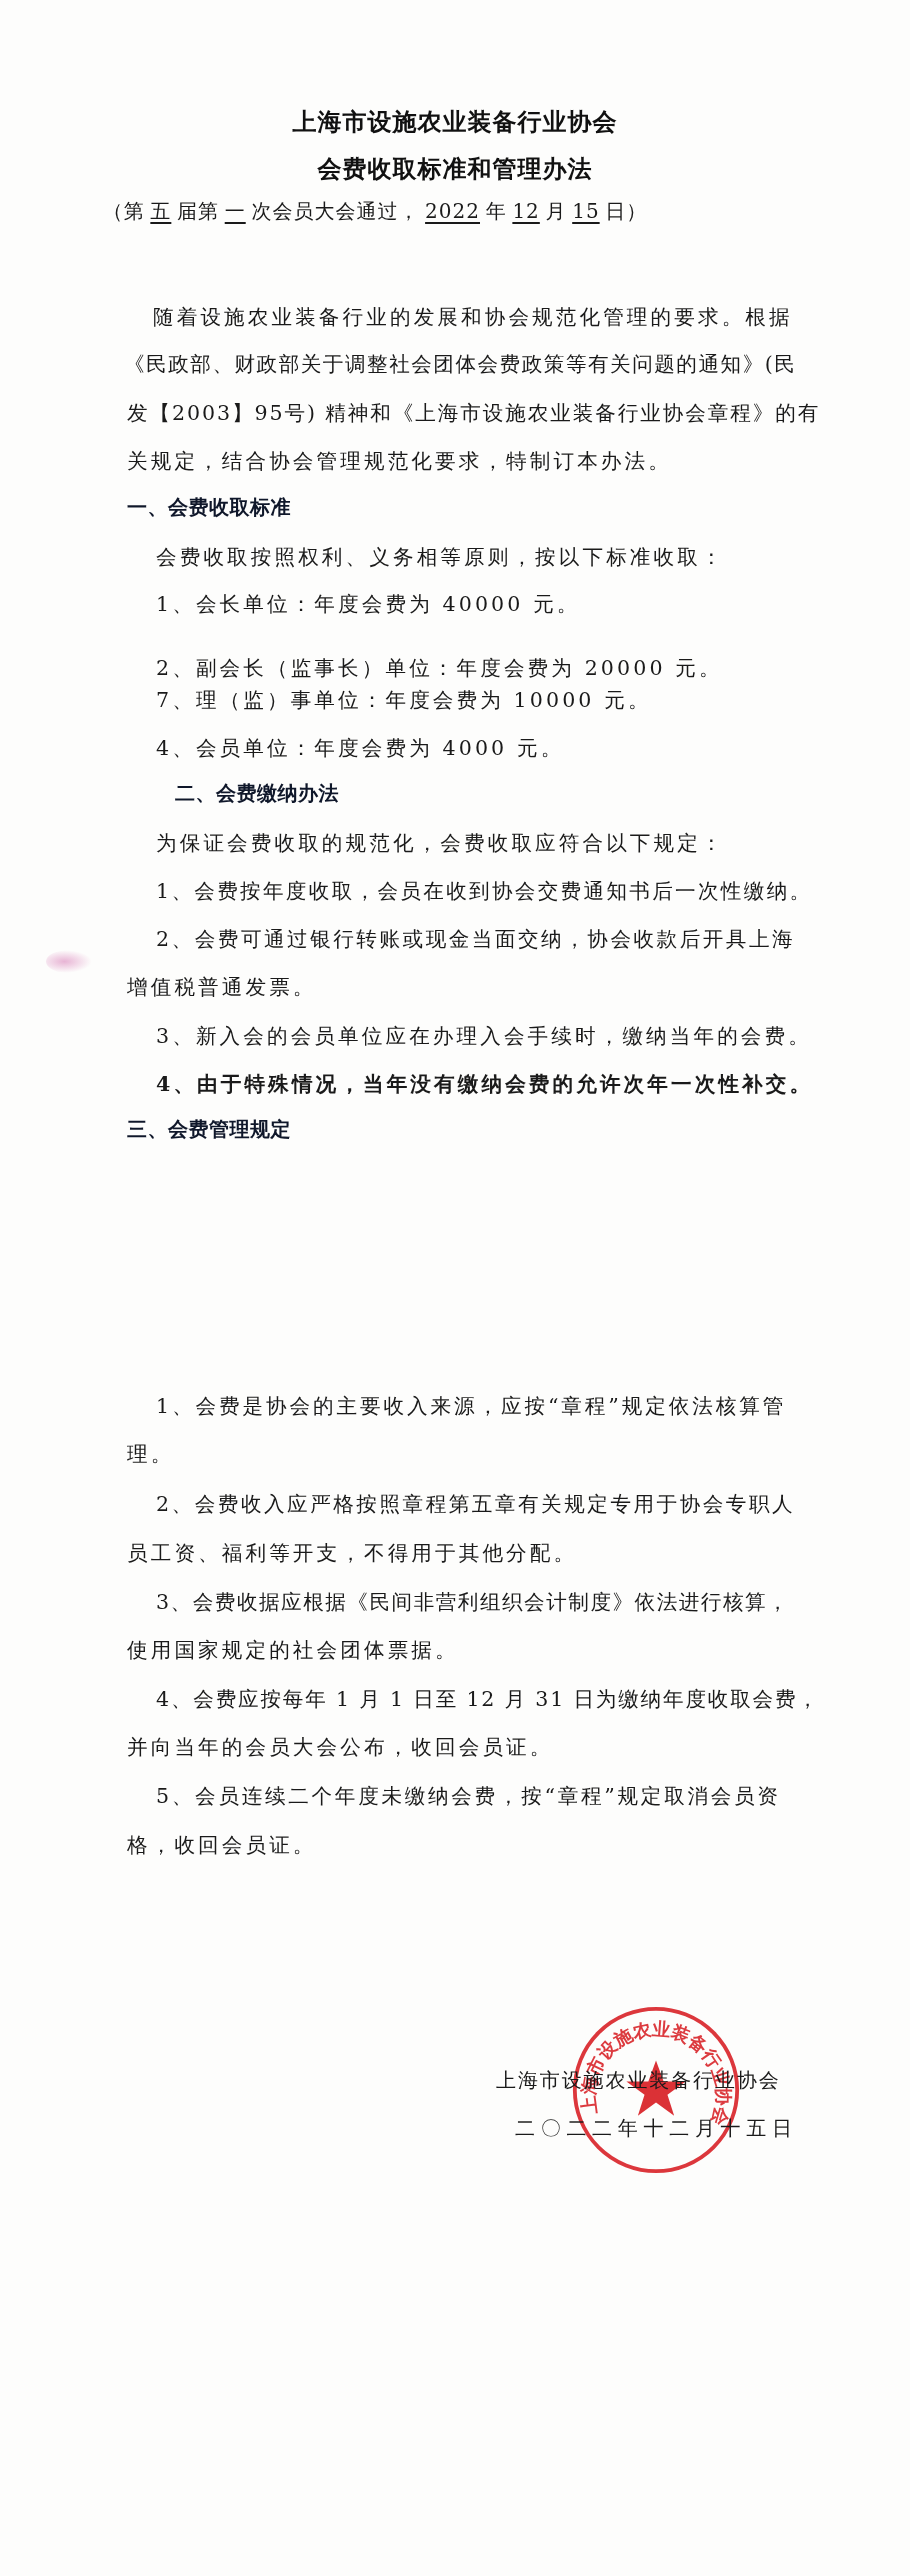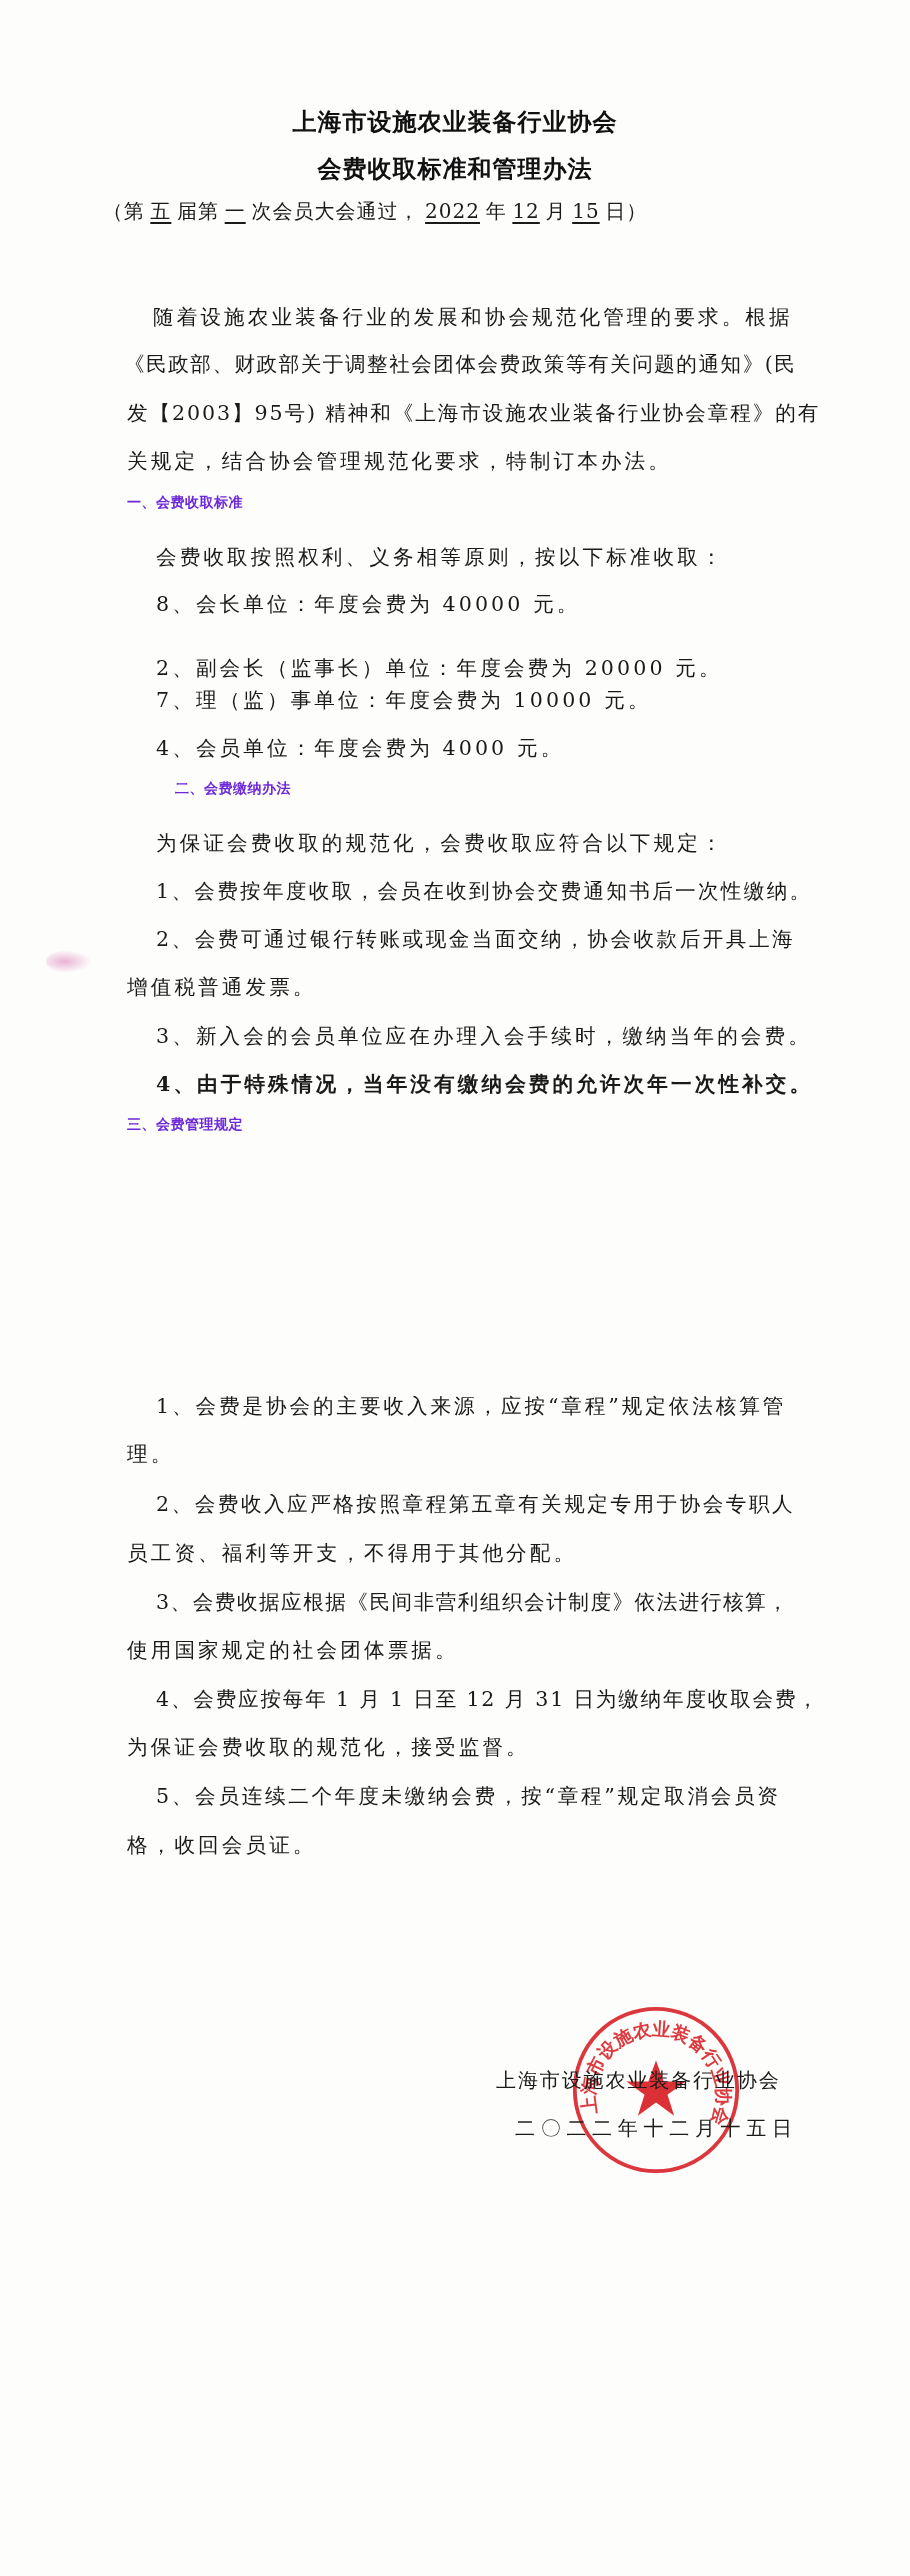--- a/index.html
+++ b/index.html
@@ -5,21 +5,21 @@
     html, body { margin: 0; padding: 0; }
     body {
       width: 910px; height: 2576px; background: #fdfdfc; position: relative; overflow: hidden;
       font-family: "DejaVu Serif", "Liberation Serif", serif; color: #1a1a1a;
     }
     .abs { position: absolute; white-space: nowrap; }
     .title { left: 0; width: 910px; text-align: center; font-family: "DejaVu Sans", "Liberation Sans", sans-serif; font-weight: bold; font-size: 24px; letter-spacing: 1px; color: #111; }
     .subnote { left: 0; width: 750px; text-align: center; font-size: 20px; letter-spacing: 1px; }
     .subnote .u { text-decoration: underline; text-underline-offset: 3.8px; padding: 0 5.7px; }
     .p { font-size: 20.6px; letter-spacing: 3.1px; }
-    .h { font-family: "DejaVu Sans", "Liberation Sans", sans-serif; font-weight: bold; font-size: 14px; letter-spacing: 0.5px; color: #6d28d9; }
+    .h { font-family: "DejaVu Sans", "Liberation Sans", sans-serif; font-weight: bold; font-size: 20px; letter-spacing: 0.5px; color: #0f172a; }
     .sig { font-size: 20px; letter-spacing: 1.9px; }
     .smudge { position: absolute; left: 46px; width: 46px; height: 23px; top: 950px; border-radius: 50%; background: radial-gradient(ellipse at 40% 50%, rgba(214,120,180,0.55), rgba(214,120,180,0) 70%); }
     .seal { position: absolute; left: 571px; top: 2005px; width: 170px; height: 170px; }
   </style>
 </head>
 <body>
 
 <div>
 
   <div class="abs title" style="top:106px;">上海市设施农业装备行业协会</div>
@@ -29,42 +29,42 @@
     <span>（第</span><span class="u">五</span><span>届第</span><span class="u">一</span><span>次会员大会通过，</span><span class="u">2022</span><span>年</span><span class="u">12</span><span>月</span><span class="u">15</span><span>日）</span>
   </div>
 
   <div class="abs p" style="left:153px; top:303px;">随着设施农业装备行业的发展和协会规范化管理的要求。根据</div>
   <div class="abs p" style="left:124px; top:350px; letter-spacing:1.5px;">《民政部、财政部关于调整社会团体会费政策等有关问题的通知》(民</div>
   <div class="abs p" style="left:127px; top:399px; letter-spacing:1.9px;">发【2003】95号) 精神和《上海市设施农业装备行业协会章程》的有</div>
   <div class="abs p" style="left:127px; top:447px;">关规定，结合协会管理规范化要求，特制订本办法。</div>
 
   <div class="abs h" style="left:127px; top:494px;">一、会费收取标准</div>
   <div class="abs p" style="left:156px; top:543px;">会费收取按照权利、义务相等原则，按以下标准收取：</div>
-  <div class="abs p" style="left:156px; top:590px;">8、会长单位：年度会费为 40000 元。</div>
+  <div class="abs p" style="left:156px; top:590px;">1、会长单位：年度会费为 40000 元。</div>
   <div class="abs p" style="left:156px; top:638px;margin-top:16px;">2、副会长（监事长）单位：年度会费为 20000 元。</div>
   <div class="abs p" style="left:156px; top:686px;">7、理（监）事单位：年度会费为 10000 元。</div>
   <div class="abs p" style="left:156px; top:734px;">4、会员单位：年度会费为 4000 元。</div>
 
   <div class="abs h" style="left:127px; top:780px;margin-left:48px;">二、会费缴纳办法</div>
   <div class="abs p" style="left:156px; top:829px;">为保证会费收取的规范化，会费收取应符合以下规定：</div>
   <div class="abs p" style="left:156px; top:877px; letter-spacing:2.3px;">1、会费按年度收取，会员在收到协会交费通知书后一次性缴纳。</div>
   <div class="abs p" style="left:156px; top:925px; letter-spacing:2.5px;">2、会费可通过银行转账或现金当面交纳，协会收款后开具上海</div>
   <div class="abs p" style="left:127px; top:973px;">增值税普通发票。</div>
   <div class="abs p" style="left:156px; top:1022px;">3、新入会的会员单位应在办理入会手续时，缴纳当年的会费。</div>
   <div class="abs p" style="left:156px; top:1070px;font-weight:bold;">4、由于特殊情况，当年没有缴纳会费的允许次年一次性补交。</div>
 
   <div class="abs h" style="left:127px; top:1116px;">三、会费管理规定</div>
   <div class="abs p" style="left:156px; top:1392px; letter-spacing:2.9px;">1、会费是协会的主要收入来源，应按“章程”规定依法核算管</div>
   <div class="abs p" style="left:127px; top:1440px;">理。</div>
   <div class="abs p" style="left:156px; top:1490px; letter-spacing:2.5px;">2、会费收入应严格按照章程第五章有关规定专用于协会专职人</div>
   <div class="abs p" style="left:127px; top:1539px;">员工资、福利等开支，不得用于其他分配。</div>
   <div class="abs p" style="left:156px; top:1588px; letter-spacing:1.5px;">3、会费收据应根据《民间非营利组织会计制度》依法进行核算，</div>
   <div class="abs p" style="left:127px; top:1636px;">使用国家规定的社会团体票据。</div>
   <div class="abs p" style="left:156px; top:1685px; letter-spacing:1.8px;">4、会费应按每年 1 月 1 日至 12 月 31 日为缴纳年度收取会费，</div>
-  <div class="abs p" style="left:127px; top:1733px;">为保证会费收取的规范化，接受监督。</div>
+  <div class="abs p" style="left:127px; top:1733px;">并向当年的会员大会公布，收回会员证。</div>
   <div class="abs p" style="left:156px; top:1782px; letter-spacing:2.7px;">5、会员连续二个年度未缴纳会费，按“章程”规定取消会员资</div>
   <div class="abs p" style="left:127px; top:1831px;">格，收回会员证。</div>
 
   <div class="smudge"></div>
 
   <svg class="seal" viewBox="0 0 178 178">
     <defs>
       <path id="sealArc" d="M 29 118 A 64 64 0 1 1 149 118" fill="none"></path>
     </defs>
     <circle cx="89" cy="89" r="85" fill="none" stroke="#d9262b" stroke-width="4" opacity="0.92"></circle>

